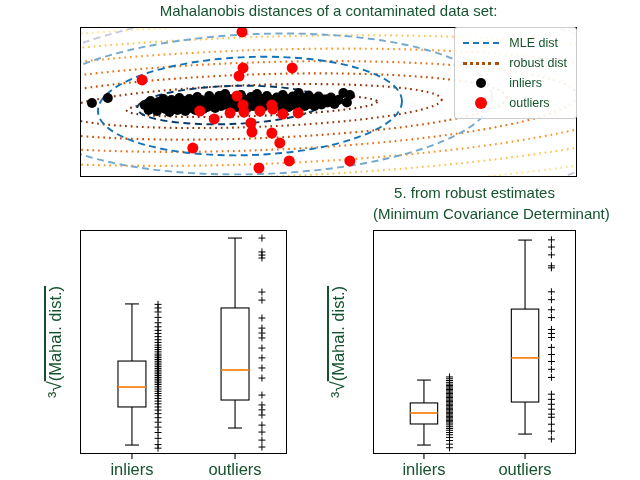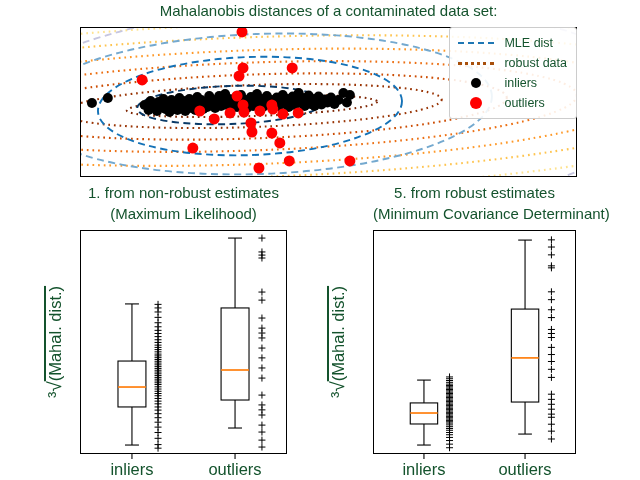--- a/index.html
+++ b/index.html
@@ -181,41 +181,37 @@
       <div class="legend-row">
         <span class="legend-sample">
             <span class="ls-dash" id="ls0" style="border-top-color: rgb(31, 119, 180);"></span>
           </span>
         <span class="legend-label">MLE dist</span>
       </div>
       <div class="legend-row">
         <span class="legend-sample">
             <span class="ls-dot" id="ls1" style="border-top-color: rgb(168, 79, 11);"></span>
           </span>
-        <span class="legend-label">robust data</span>
+        <span class="legend-label">robust dist</span>
       </div>
       <div class="legend-row">
         <span class="legend-sample">
             <span class="ls-marker" id="ls2" style="height: 10px; width: 10px; background: rgb(0, 0, 0);"></span>
           </span>
         <span class="legend-label">inliers</span>
       </div>
       <div class="legend-row">
         <span class="legend-sample">
             <span class="ls-marker" id="ls3" style="height: 12px; width: 12px; background: rgb(255, 0, 0);"></span>
           </span>
         <span class="legend-label">outliers</span>
       </div>
     </div>
   </div>
 
-  <div class="sub-title" style="left:80px;width:207px;">
-    <div>1. from non-robust estimates</div>
-    <div>(Maximum Likelihood)</div>
-  </div>
   <div class="sub-title" style="left:373px;width:203px;">
     <div>5. from robust estimates</div>
     <div>(Minimum Covariance Determinant)</div>
   </div>
 
   <div class="ylabel" style="left:44px;top:454px;">
     <span class="root">³√</span><span class="rad">(Mahal. dist.)</span>
   </div>
   <div class="ylabel" style="left:327px;top:454px;">
     <span class="root">³√</span><span class="rad">(Mahal. dist.)</span>

